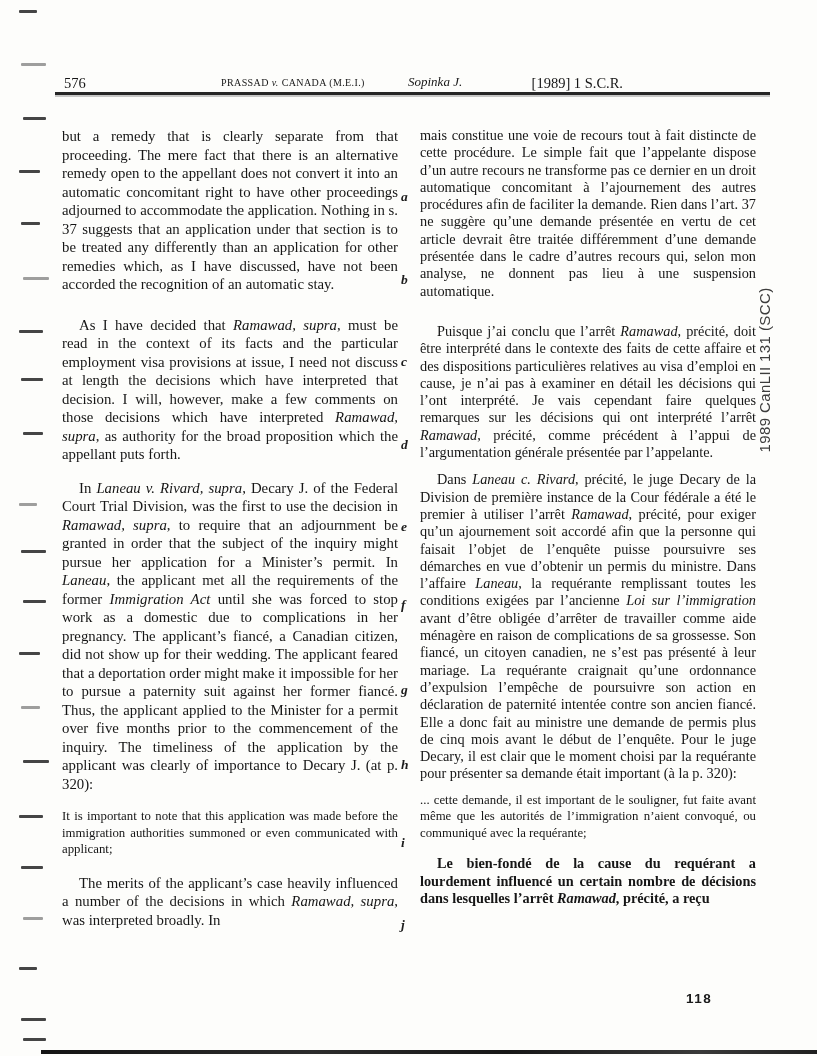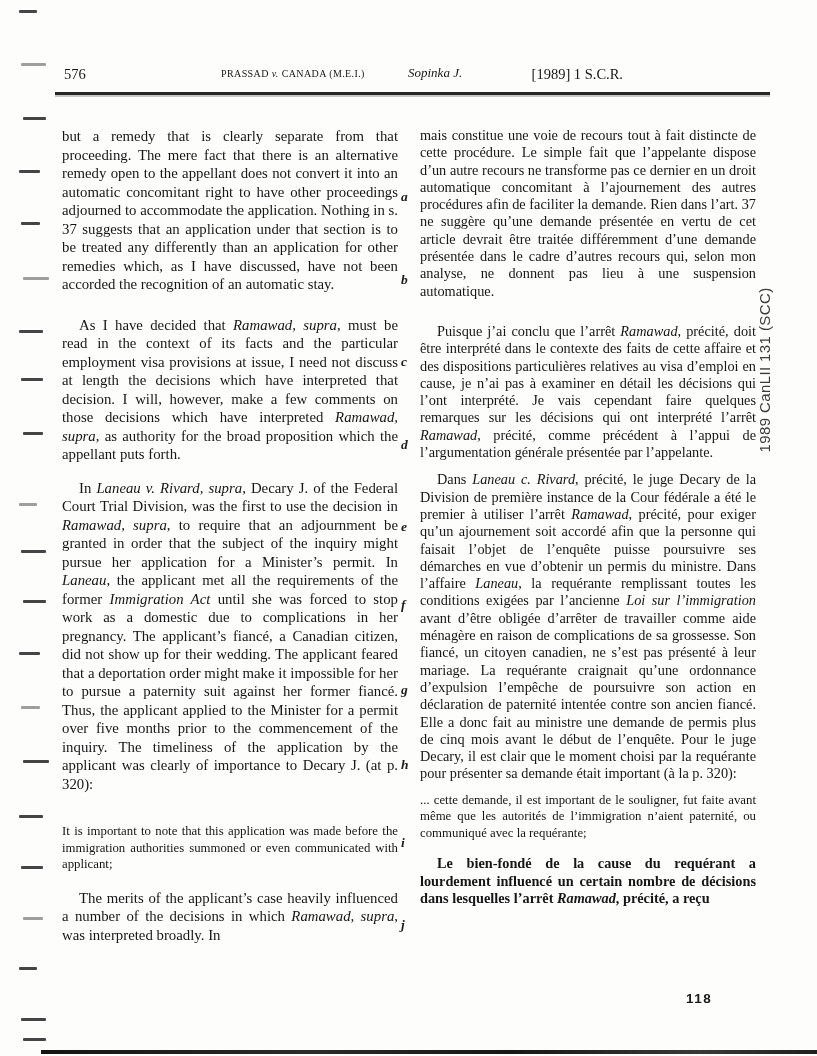--- a/index.html
+++ b/index.html
@@ -5,36 +5,36 @@
   html,body{margin:0;padding:0;background:#e8e8e8;}
   .page{
     position:relative;
     width:817px;height:1056px;
     background:#fdfdfb;
     overflow:hidden;
     font-family:"Liberation Serif","DejaVu Serif",serif;
     color:#161616;
   }
   
-  .running-header{position:absolute;top:66px;left:0;width:672px;height:18px;font-size:14.5px;}
+  .running-header{position:absolute;top:75px;left:0;width:672px;height:18px;font-size:14.5px;}
   .hdr-pageno{position:absolute;left:64px;top:0;}
   .hdr-title{position:absolute;left:221px;top:2px;font-size:10px;letter-spacing:.4px;white-space:nowrap;}
   .hdr-judge{position:absolute;left:408px;top:-1px;font-style:italic;font-size:13px;white-space:nowrap;}
   .hdr-citation{position:absolute;right:49px;top:0;white-space:nowrap;}
   .header-rule{position:absolute;top:92px;left:55px;width:715px;height:3px;background:#262626;box-shadow:0 2px 0 rgba(40,40,40,.25);}
   
   .col{position:absolute;top:127px;width:336px;text-align:justify;}
   .col p{margin:0;text-indent:17px;}
   .col p:first-child{text-indent:0;}
   .col-en{left:62px;font-size:14.8px;line-height:18.5px;}
   .col-fr{left:420px;font-size:14.3px;line-height:17.3px;}
   .col p.quote{text-indent:0;font-size:12.8px;line-height:16.6px;}
   .col-en p:nth-child(2){margin-top:22px;}
   .col-en p:nth-child(3){margin-top:15px;}
-  .col-en p:nth-child(4){margin-top:30px;}
+  .col-en p:nth-child(4){margin-top:15px;}
   .col-en p:nth-child(5){margin-top:16px;}
   .col-fr p:nth-child(2){margin-top:23px;}
   .col-fr p:nth-child(3){margin-top:10px;}
   .col-fr p:nth-child(4){margin-top:9px;}
   .col-fr p:nth-child(5){margin-top:14px;font-weight:bold;}
   
   .gutter span{position:absolute;left:401px;width:16px;font-style:italic;font-weight:700;font-size:13.5px;color:#1d1d1d;}
   .gutter span:nth-child(1){top:189px}
   .gutter span:nth-child(2){top:272px}
   .gutter span:nth-child(3){top:354px}
@@ -107,21 +107,21 @@
     <p class="body">As I have decided that <i>Ramawad, supra</i>, must be read in the context of its facts and the particular employment visa provisions at issue, I need not discuss at length the decisions which have interpreted that decision. I will, however, make a few comments on those decisions which have interpreted <i>Ramawad, supra</i>, as authority for the broad proposition which the appellant puts forth.</p>
     <p class="body">In <i>Laneau v. Rivard, supra</i>, Decary J. of the Federal Court Trial Division, was the first to use the decision in <i>Ramawad, supra</i>, to require that an adjournment be granted in order that the subject of the inquiry might pursue her application for a Minister’s permit. In <i>Laneau</i>, the applicant met all the requirements of the former <i>Immigration Act</i> until she was forced to stop work as a domestic due to complications in her pregnancy. The applicant’s fiancé, a Canadian citizen, did not show up for their wedding. The applicant feared that a deportation order might make it impossible for her to pursue a paternity suit against her former fiancé. Thus, the applicant applied to the Minister for a permit over five months prior to the commencement of the inquiry. The timeliness of the application by the applicant was clearly of importance to Decary J. (at p. 320):</p>
     <p class="quote">It is important to note that this application was made before the immigration authorities summoned or even communicated with applicant;</p>
     <p class="body">The merits of the applicant’s case heavily influenced a number of the decisions in which <i>Ramawad, supra</i>, was interpreted broadly. In</p>
   </section>
 
   <section class="col col-fr" lang="fr">
     <p class="body">mais constitue une voie de recours tout à fait distincte de cette procédure. Le simple fait que l’appelante dispose d’un autre recours ne transforme pas ce dernier en un droit automatique concomitant à l’ajournement des autres procédures afin de faciliter la demande. Rien dans l’art. 37 ne suggère qu’une demande présentée en vertu de cet article devrait être traitée différemment d’une demande présentée dans le cadre d’autres recours qui, selon mon analyse, ne donnent pas lieu à une suspension automatique.</p>
     <p class="body">Puisque j’ai conclu que l’arrêt <i>Ramawad</i>, précité, doit être interprété dans le contexte des faits de cette affaire et des dispositions particulières relatives au visa d’emploi en cause, je n’ai pas à examiner en détail les décisions qui l’ont interprété. Je vais cependant faire quelques remarques sur les décisions qui ont interprété l’arrêt <i>Ramawad</i>, précité, comme précédent à l’appui de l’argumentation générale présentée par l’appelante.</p>
     <p class="body">Dans <i>Laneau c. Rivard</i>, précité, le juge Decary de la Division de première instance de la Cour fédérale a été le premier à utiliser l’arrêt <i>Ramawad</i>, précité, pour exiger qu’un ajournement soit accordé afin que la personne qui faisait l’objet de l’enquête puisse poursuivre ses démarches en vue d’obtenir un permis du ministre. Dans l’affaire <i>Laneau</i>, la requérante remplissant toutes les conditions exigées par l’ancienne <i>Loi sur l’immigration</i> avant d’être obligée d’arrêter de travailler comme aide ménagère en raison de complications de sa grossesse. Son fiancé, un citoyen canadien, ne s’est pas présenté à leur mariage. La requérante craignait qu’une ordonnance d’expulsion l’empêche de poursuivre son action en déclaration de paternité intentée contre son ancien fiancé. Elle a donc fait au ministre une demande de permis plus de cinq mois avant le début de l’enquête. Pour le juge Decary, il est clair que le moment choisi par la requérante pour présenter sa demande était important (à la p. 320):</p>
-    <p class="quote">... cette demande, il est important de le souligner, fut faite avant même que les autorités de l’immigration n’aient paternité, ou communiqué avec la requérante;</p>
+    <p class="quote">... cette demande, il est important de le souligner, fut faite avant même que les autorités de l’immigration n’aient convoqué, ou communiqué avec la requérante;</p>
     <p class="body">Le bien-fondé de la cause du requérant a lourdement influencé un certain nombre de décisions dans lesquelles l’arrêt <i>Ramawad</i>, précité, a reçu</p>
   </section>
 
   <div class="gutter">
     <span>a</span>
     <span>b</span>
     <span>c</span>
     <span>d</span>
     <span>e</span>
     <span>f</span>

